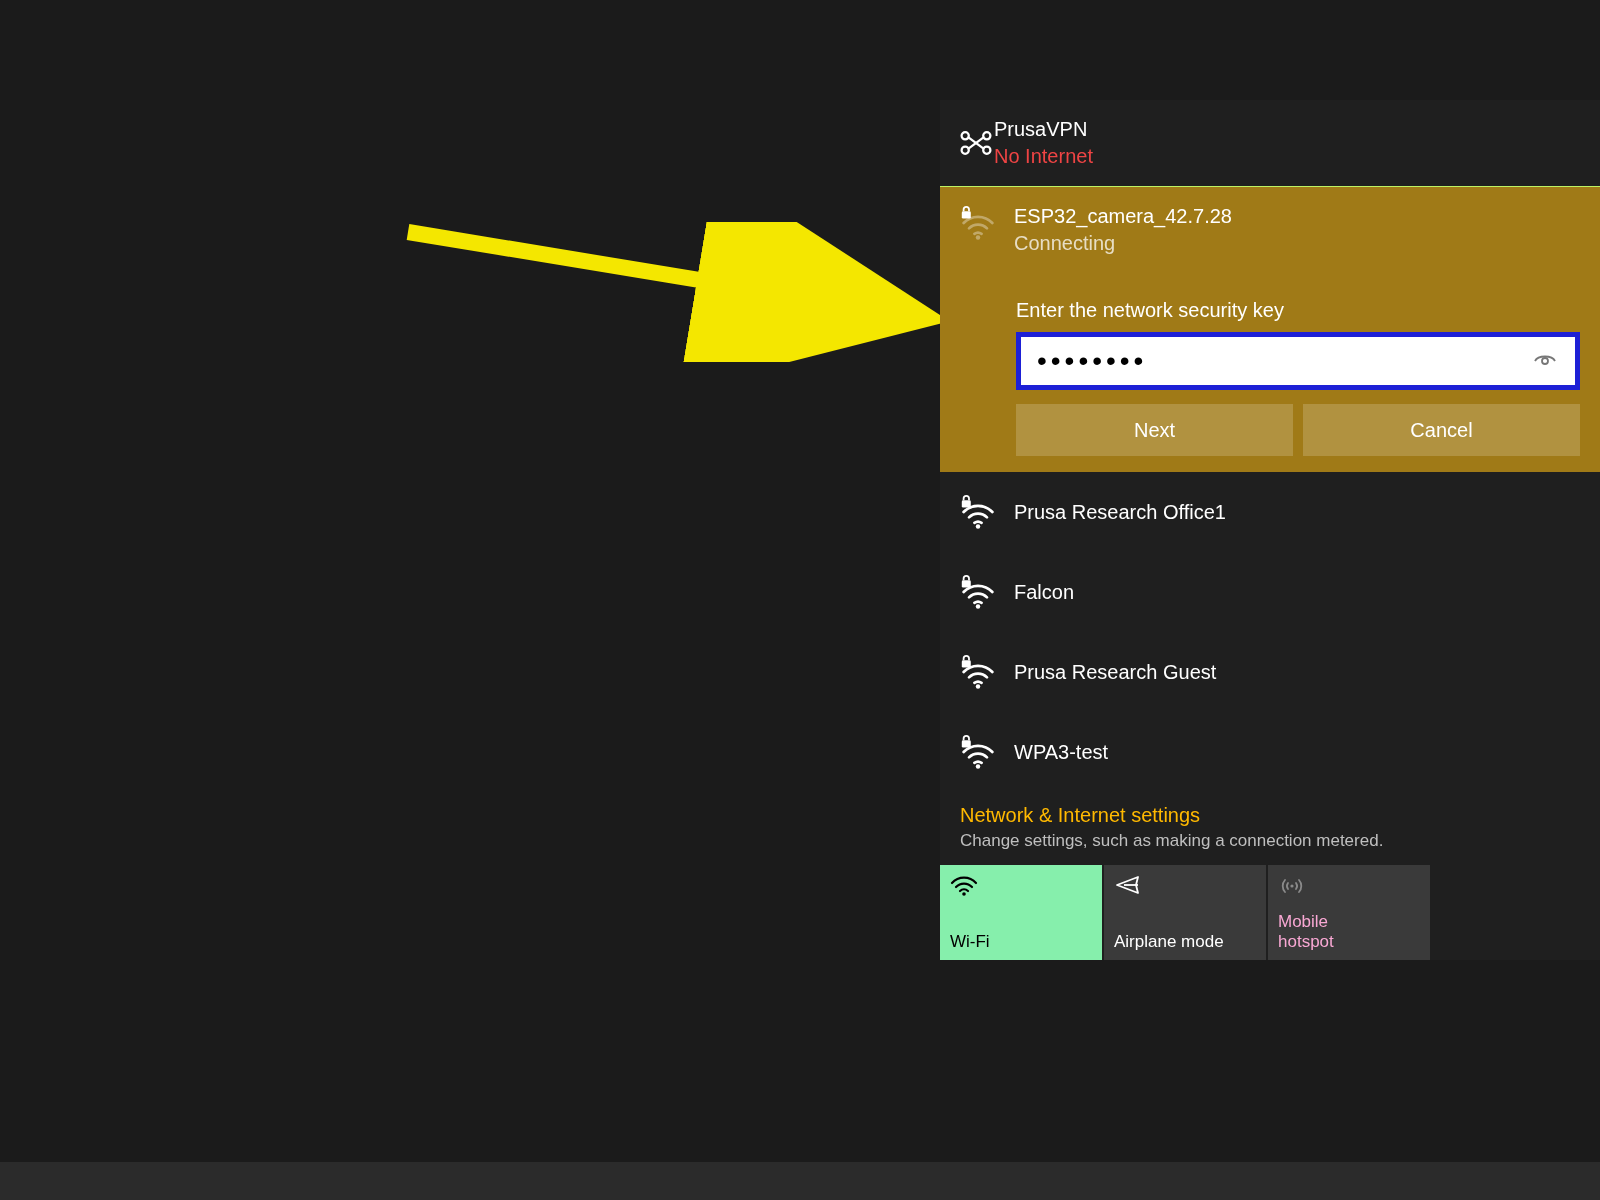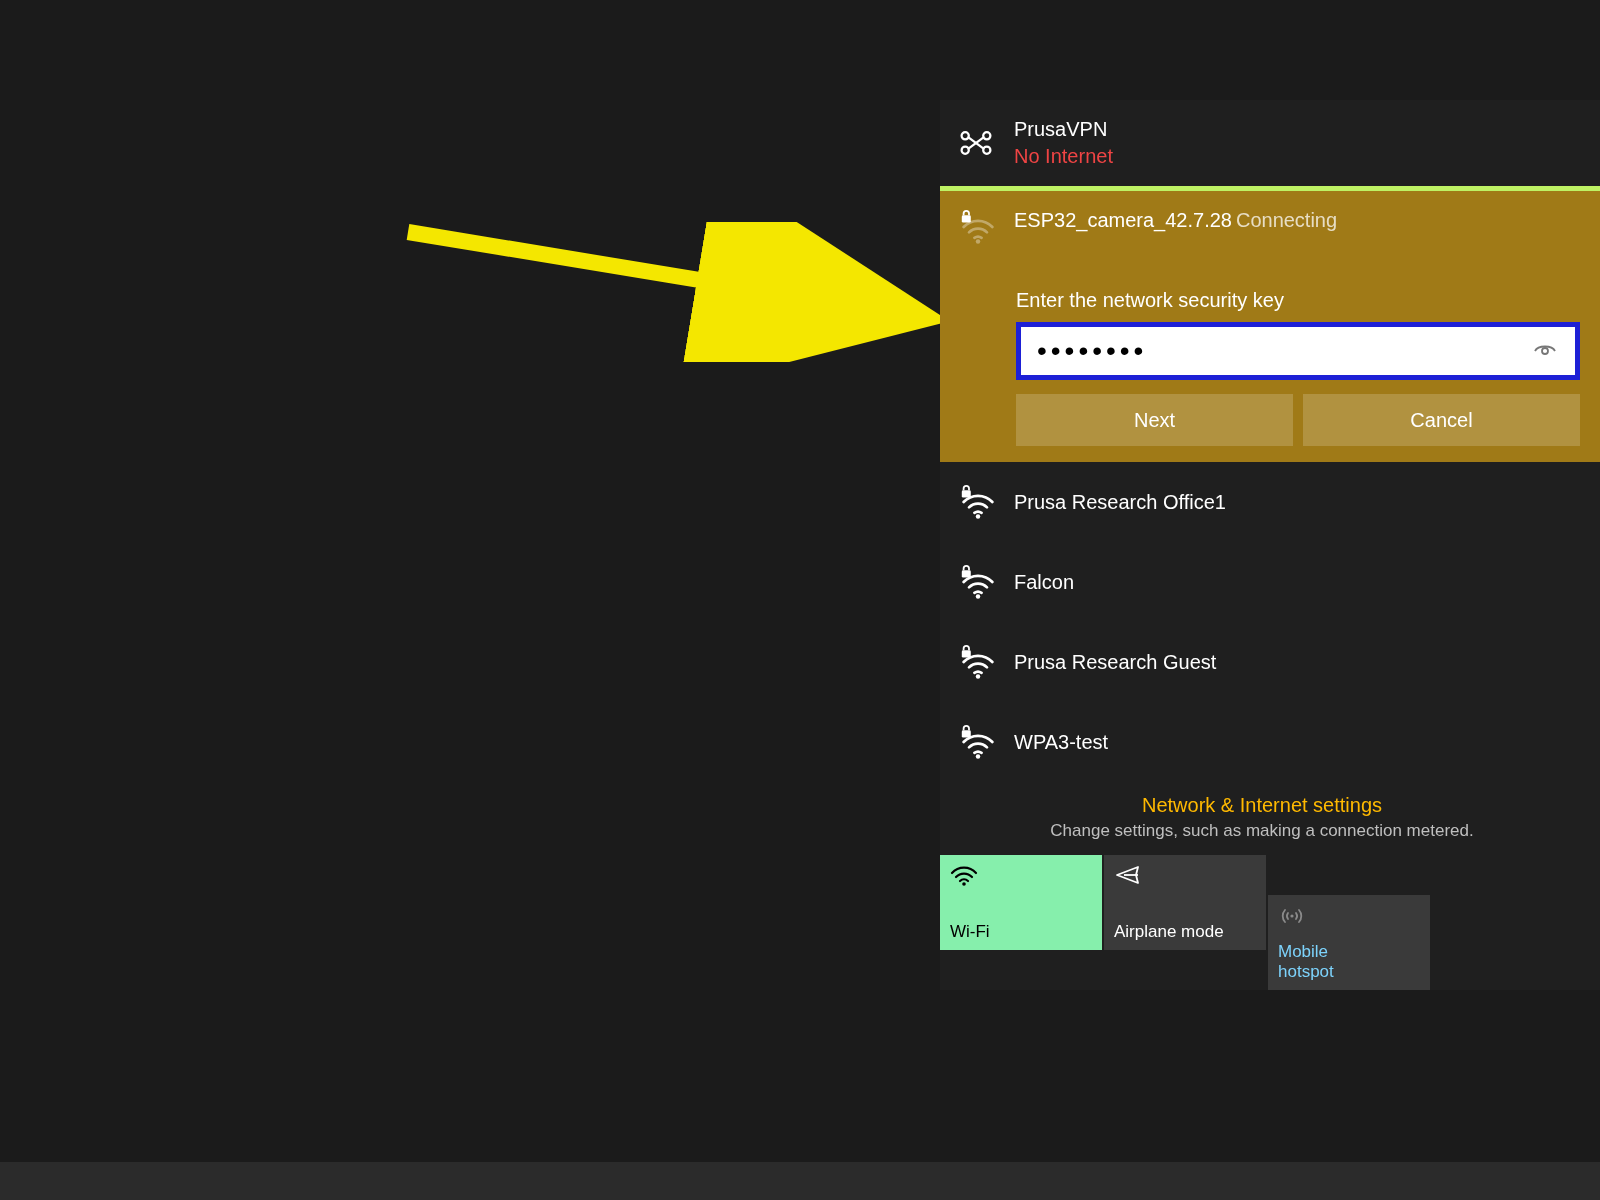--- a/index.html
+++ b/index.html
@@ -18,39 +18,38 @@
       position: absolute;
       right: 0; top: 100px;
       width: 660px;
       background: #1f1f1f;
       color: #fff;
       display: flex; flex-direction: column;
     }
     .vpn-row {
       display: flex; align-items: center;
       padding: 18px 20px 18px 18px;
-      gap: 20px;
-      border-bottom: 5px solid #bef264;
+      border-bottom: 1px solid #bef264;
       margin-bottom: 0;
     }
     .vpn-row .labels { display: flex; flex-direction: column; gap: 4px; }
     .vpn-name { font-size: 20px; color: #fff; }
     .vpn-status { font-size: 20px; color: #ef4444; }
     .network-item {
       display: flex; align-items: center; gap: 18px;
       padding: 22px 20px; cursor: default;
     }
     .network-item .net-name { font-size: 20px; color: #fff; }
     .expanded {
       background: #a07a17;
       padding: 18px 20px 16px 20px;
       display: flex; flex-direction: column;
     }
     .exp-header { display: flex; gap: 18px; align-items: flex-start; }
-    .exp-titles { display: flex; flex-direction: row; gap: 4px; }
+    .exp-titles { display: flex; flex-direction: column; gap: 4px; }
     .exp-name { font-size: 20px; color: #fff; }
     .exp-status { font-size: 20px; color: rgba(255,255,255,0.75); }
     .prompt-label {
       margin-top: 44px; margin-left: 56px;
       font-size: 20px; color: #fff;
     }
     .pw-wrap {
       margin-top: 10px; margin-left: 56px;
       background: #fff;
       border: 5px solid #1d20d6;
@@ -76,37 +75,36 @@
     }
     .btn {
       flex: 1; height: 52px;
       background: rgba(255,255,255,0.18);
       color: #fff; font-size: 20px;
       display: flex; align-items: center; justify-content: center;
       cursor: pointer; border: none;
     }
     .settings-block {
       padding: 12px 36px 14px 20px;
-      text-align: center;
     }
     .settings-title { font-size: 20px; color: #ffb900; }
     .settings-sub { font-size: 17px; color: #bfbfbf; margin-top: 4px; }
     .tiles {
       display: flex;
     }
     .tile {
       width: 162px; height: 95px;
       display: flex; flex-direction: column; justify-content: space-between;
       padding: 8px 10px;
       color: #fff; font-size: 17px;
       cursor: pointer;
     }
     .tile.wifi { background: #86efac; color: #000; }
     .tile.airplane { background: #3a3a3a; margin-left: 2px; }
-    .tile.hotspot { background: #3a3a3a; margin-left: 2px; color: #7dd3fc; margin-top: 40px; }
+    .tile.hotspot { background: #3a3a3a; margin-left: 2px; color: #f9a8d4; }
     .tile .tile-label { margin-top: auto; }
     .wifi-icon, .wifi-icon-lock, .vpn-icon, .airplane-icon, .hotspot-icon {
       width: 36px; height: 36px; flex-shrink: 0;
       display: flex; align-items: center; justify-content: center;
     }
     .arrow {
       position: absolute;
       left: 400px; top: 222px;
       pointer-events: none;
     }

